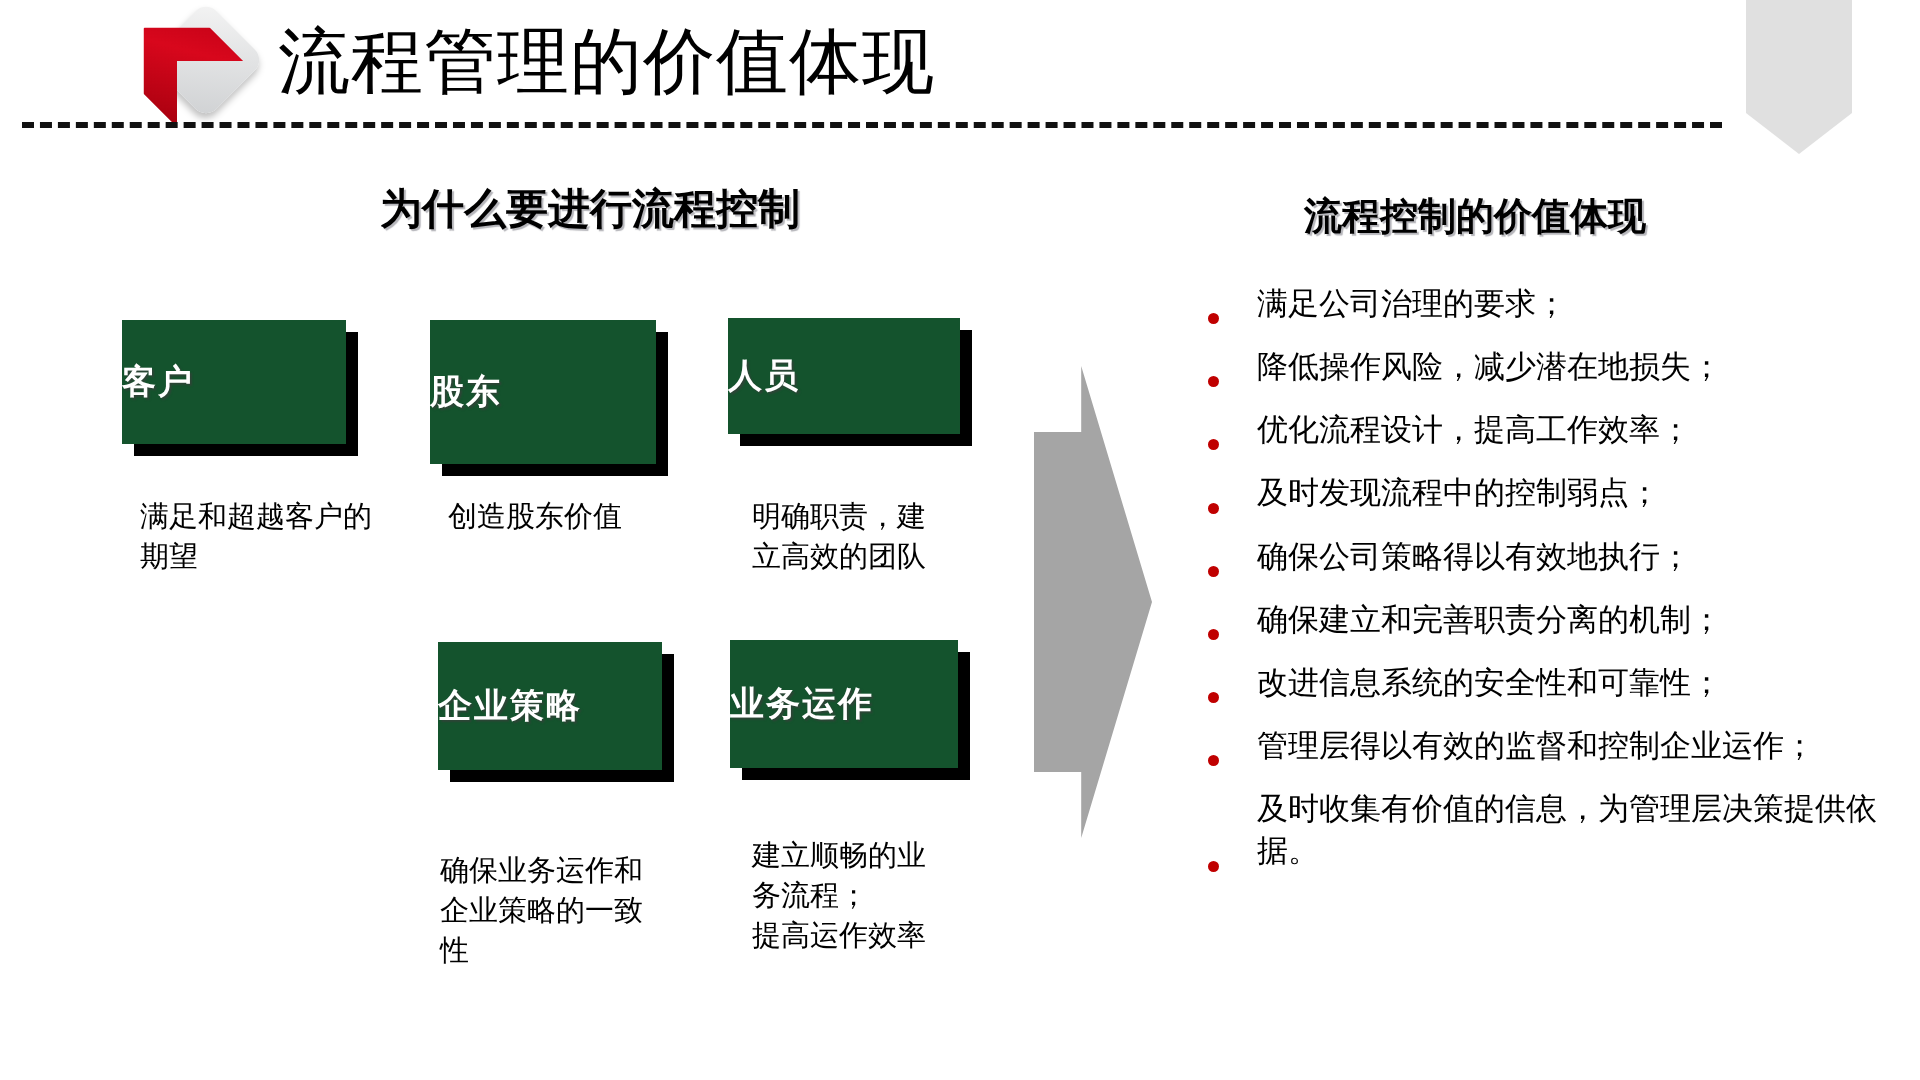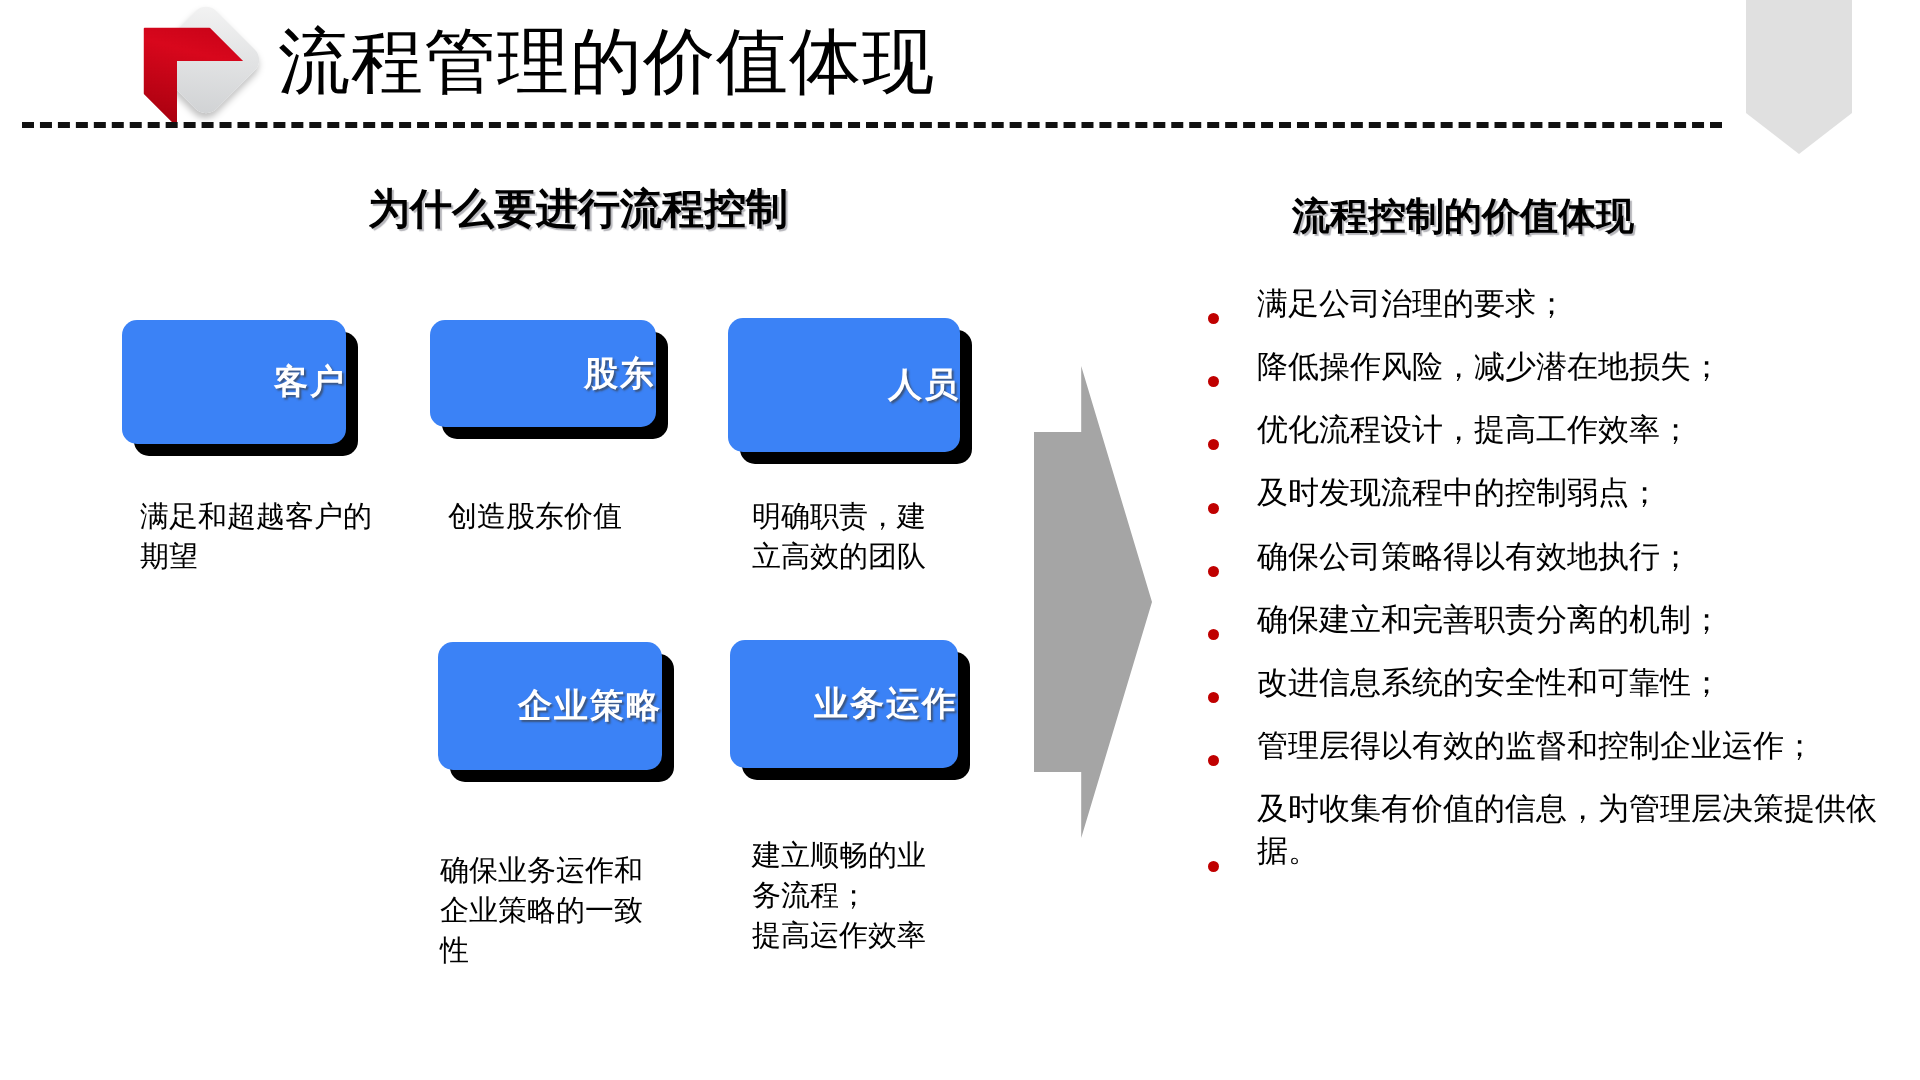--- a/index.html
+++ b/index.html
@@ -87,52 +87,52 @@
     border-top: 6px dashed #111111;
   }
 
   
   .heading {
     position: absolute;
     font-weight: bold;
     color: #000000;
     text-shadow: 2px 2px 1px rgba(120,120,130,0.55);
     white-space: nowrap;
+    margin-left: 12px;
   }
   .heading.left-heading {
     left: 368px;
     top: 181px;
     font-size: 42px;
   }
   .heading.right-heading {
     left: 1292px;
     top: 191px;
     font-size: 38px;
   }
 
   
   .stake-box {
     position: absolute;
-    background: #3b82f6;
+    background: #14532d;
     box-shadow: 12px 12px 0 0 #000000;
     display: flex;
     align-items: center;
-    justify-content: flex-end;
-    border-radius: 15px;
+    justify-content: flex-start;
   }
   .stake-box .box-label {
     font-size: 34px;
     font-weight: bold;
     color: #ffffff;
     text-shadow: 2px 2px 2px rgba(60,60,60,0.65);
     letter-spacing: 2px;
   }
   .box-kehu      { left: 122px; top: 320px; width: 224px; height: 124px; }
-  .box-gudong    { left: 430px; top: 320px; width: 226px; height: 107px; }
-  .box-renyuan   { left: 728px; top: 318px; width: 232px; height: 134px; }
+  .box-gudong    { left: 430px; top: 320px; width: 226px; height: 144px; }
+  .box-renyuan   { left: 728px; top: 318px; width: 232px; height: 116px; }
   .box-cejue     { left: 438px; top: 642px; width: 224px; height: 128px; }
   .box-yewu      { left: 730px; top: 640px; width: 228px; height: 128px; }
 
   
   .caption {
     position: absolute;
     font-size: 29px;
     line-height: 1.38;
     color: #000000;
     white-space: pre-line;

